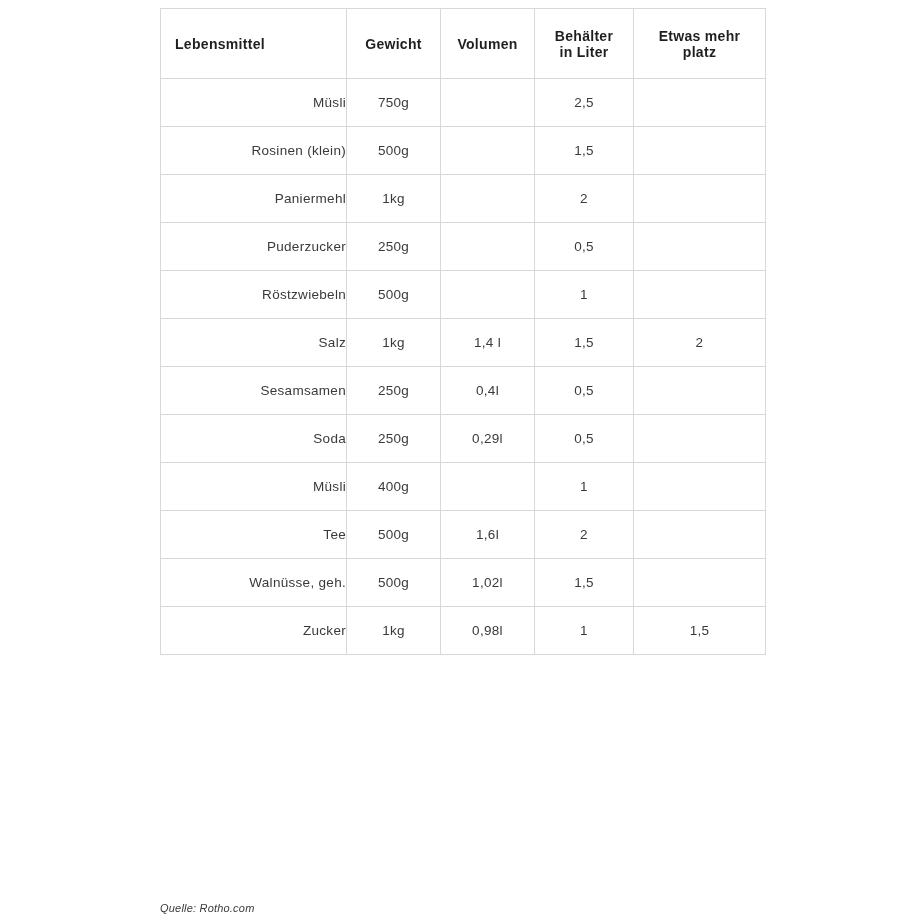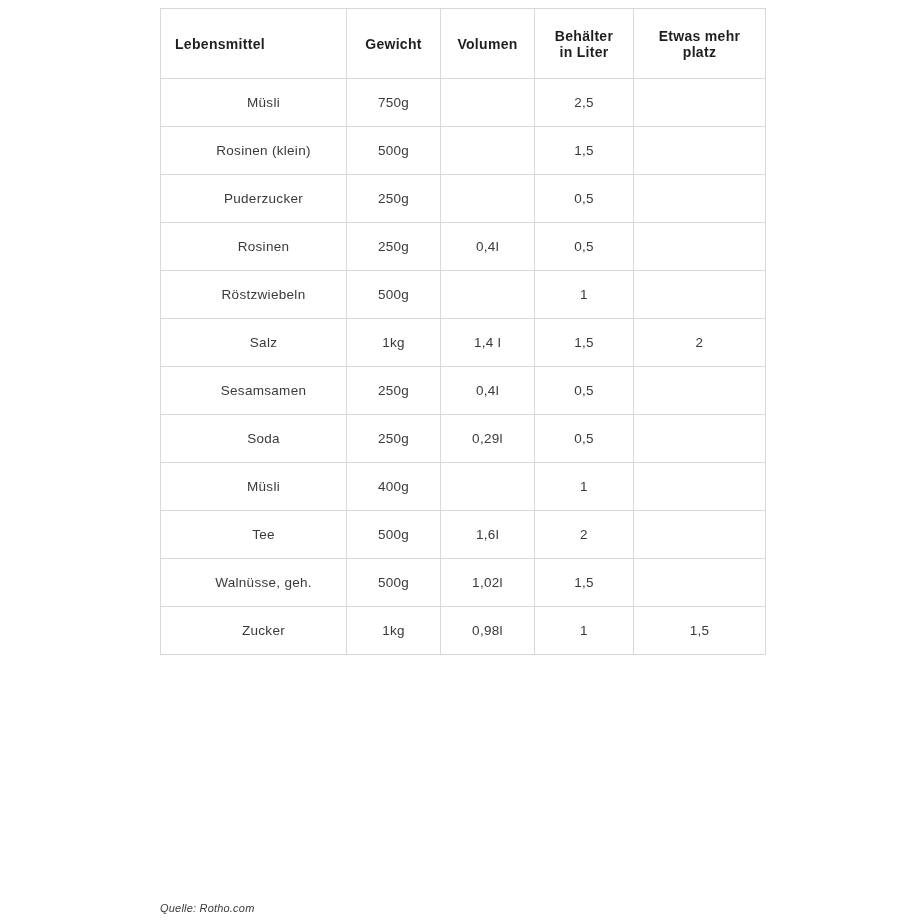--- a/index.html
+++ b/index.html
@@ -54,21 +54,21 @@
   }
   tbody tr {
     height: 48px;
   }
   tbody td {
     font-size: 13.5px;
     color: #3a3a3a;
     letter-spacing: 0.3px;
   }
   tbody td.name {
-    text-align: center;
+    text-align: right;
     padding-left: 20px;
   }
   tbody td.num {
     text-align: center;
   }
   col.c-name { width: 186px; }
   col.c-weight { width: 94px; }
   col.c-volume { width: 94px; }
   col.c-container { width: 99px; }
   col.c-extra { width: 132px; }
@@ -121,30 +121,30 @@
             <td class="num"></td>
           </tr>
           <tr>
             <td class="name">Rosinen (klein)</td>
             <td class="num">500g</td>
             <td class="num"></td>
             <td class="num">1,5</td>
             <td class="num"></td>
           </tr>
           <tr>
+            <td class="name">Paniermehl</td>
+            <td class="num">1kg</td>
+            <td class="num"></td>
+            <td class="num">2</td>
+            <td class="num"></td>
+          </tr>
+          <tr>
             <td class="name">Puderzucker</td>
             <td class="num">250g</td>
             <td class="num"></td>
-            <td class="num">0,5</td>
-            <td class="num"></td>
-          </tr>
-          <tr>
-            <td class="name">Rosinen</td>
-            <td class="num">250g</td>
-            <td class="num">0,4l</td>
             <td class="num">0,5</td>
             <td class="num"></td>
           </tr>
           <tr>
             <td class="name">Röstzwiebeln</td>
             <td class="num">500g</td>
             <td class="num"></td>
             <td class="num">1</td>
             <td class="num"></td>
           </tr>

